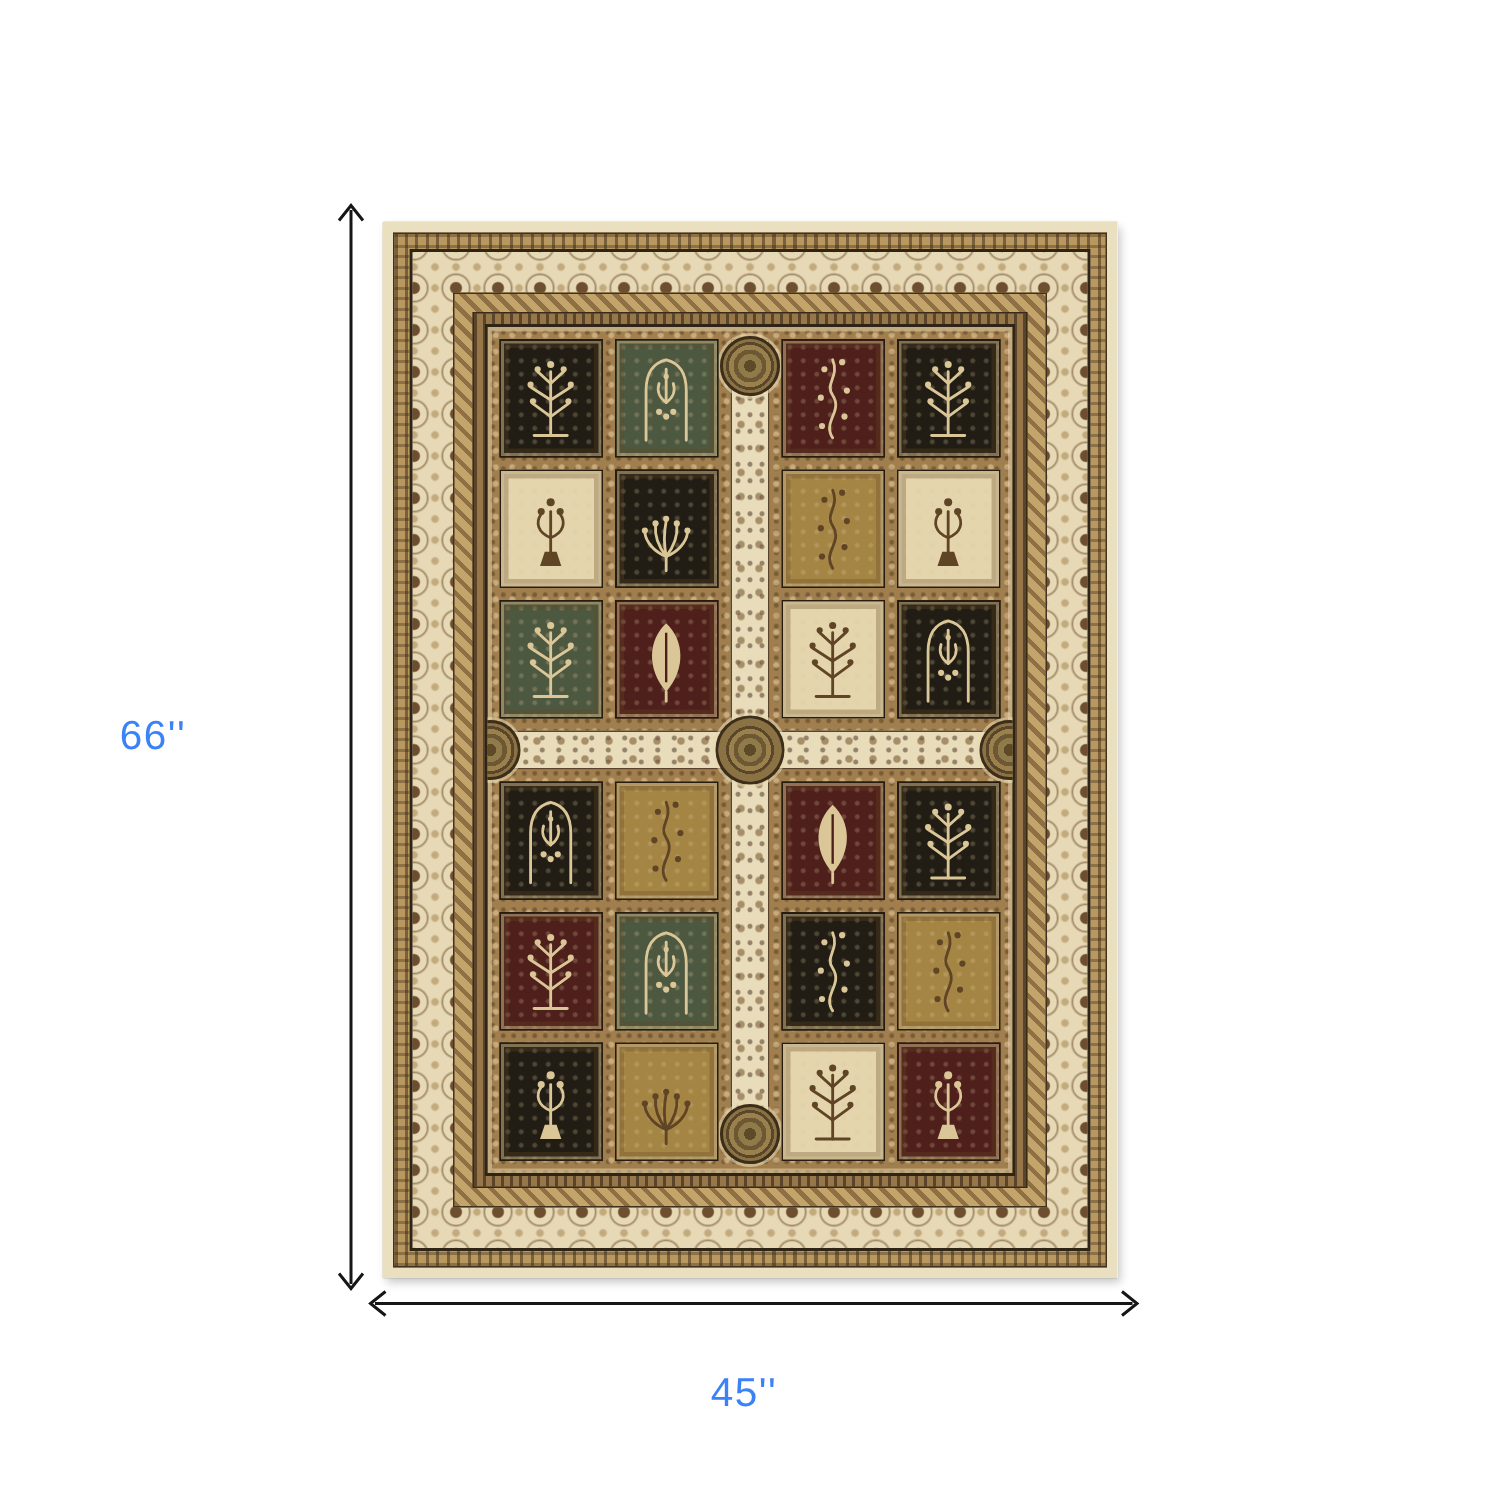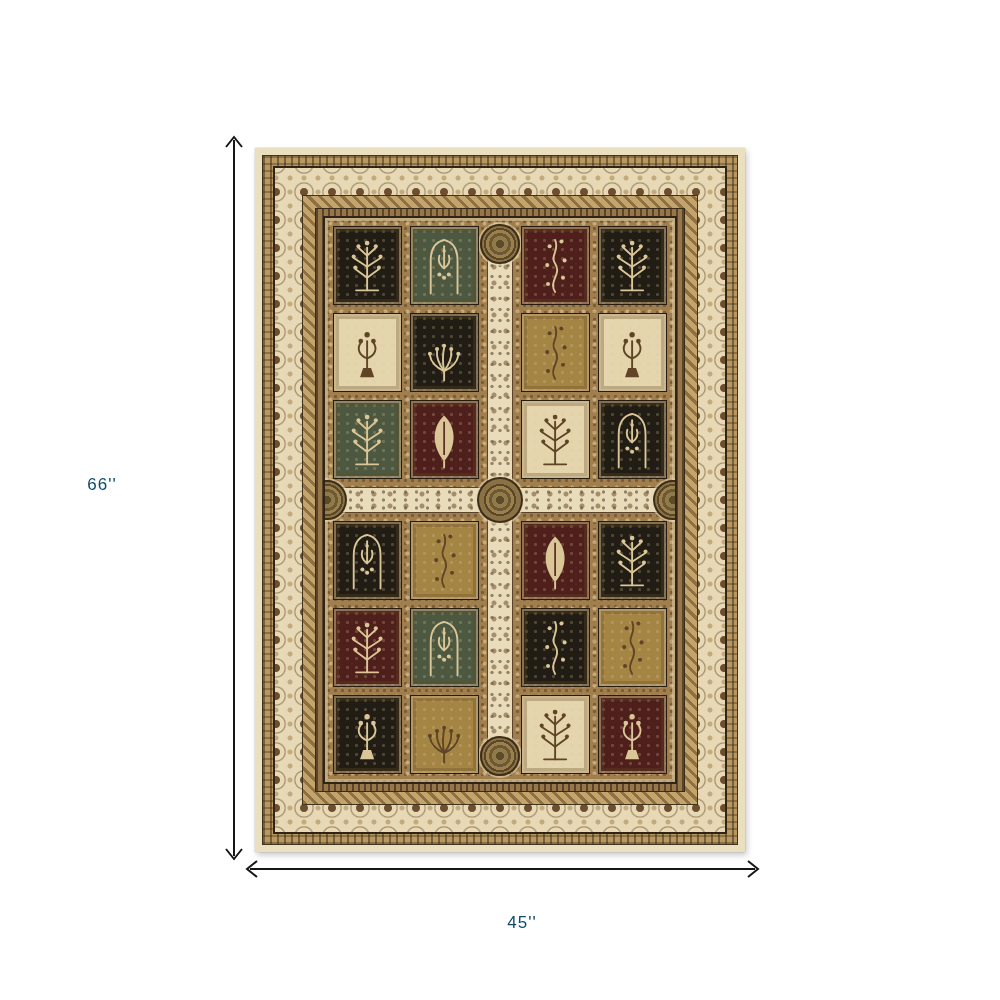--- a/index.html
+++ b/index.html
@@ -80,25 +80,25 @@
     display:flex;align-items:center;justify-content:center;
     background-image:radial-gradient(circle, rgba(219,199,157,.25) 1.2px, rgba(0,0,0,0) 2px);
     background-size:9px 9px;
   }
   .panel svg{width:72%;height:86%;}
   
   .dim{position:absolute;}
   .dim-v{left:221px;top:132px;}
   .dim-h{left:242px;top:856px;}
   .dim-label{
-    position:absolute;font-size:17px;color:#0c4a6e;letter-spacing:1px;
+    position:absolute;font-size:27px;color:#3b82f6;letter-spacing:1px;
     text-align:center;
   }
   .label-h{left:64px;top:475px;width:76px;}
-  .label-w{left:482px;top:913px;width:80px;}
+  .label-w{left:456px;top:913px;width:80px;}
 </style>
 </head>
 <body>
 
 <div class="rug">
   <div class="band edge">
     <div class="band g1">
       <div class="band mainb">
         <div class="band g2">
           <div class="band g3">

